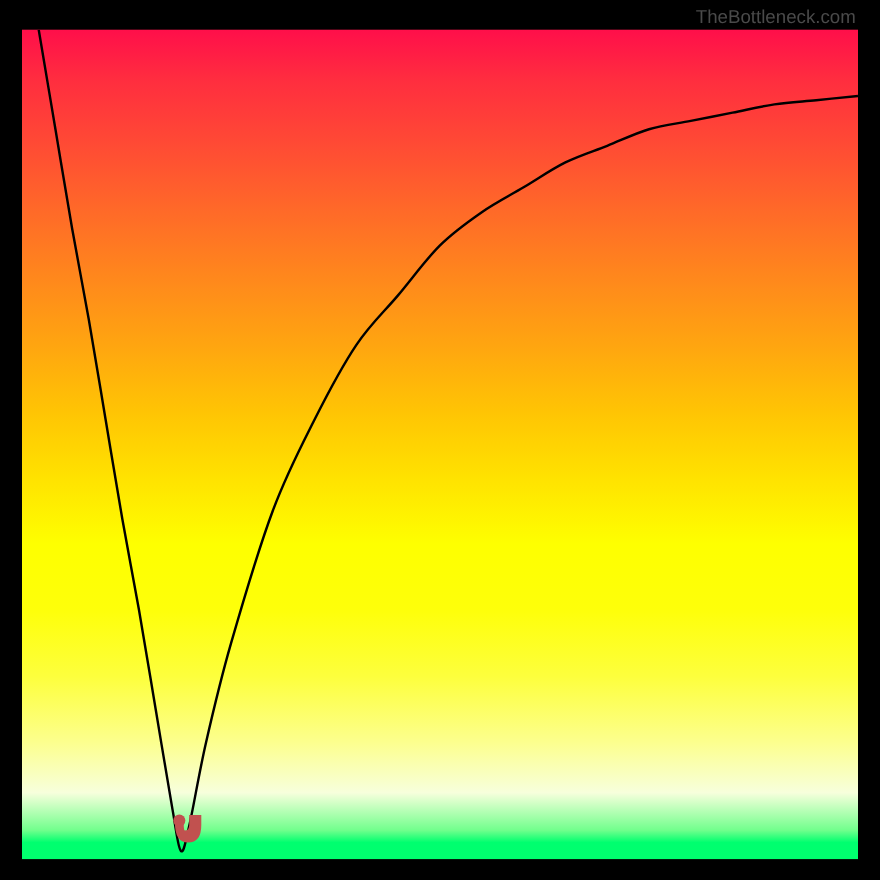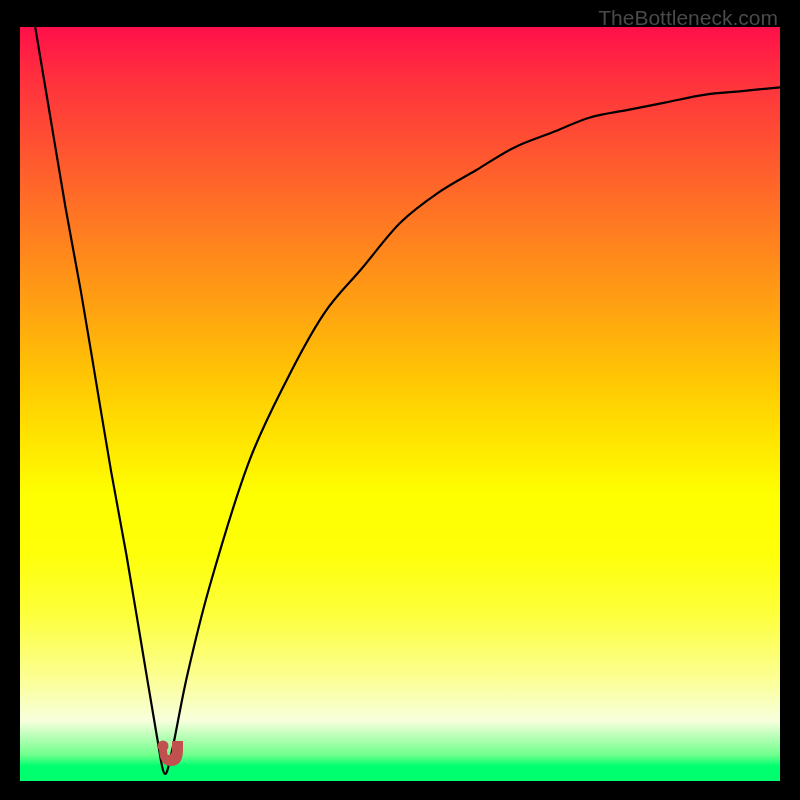--- a/index.html
+++ b/index.html
@@ -8,21 +8,21 @@
     position: relative;
     width: 800px;
     height: 800px;
     background: #000;
   }
   .watermark {
     position: absolute;
     top: 6px;
     right: 22px;
     font-family: Arial, Helvetica, sans-serif;
-    font-size: 21px;
+    font-size: 17px;
     color: #4a4a4a;
     letter-spacing: 0px;
     font-weight: 400;
     z-index: 5;
   }
   .plot {
     position: absolute;
     left: 20px;
     top: 27px;
     width: 760px;

